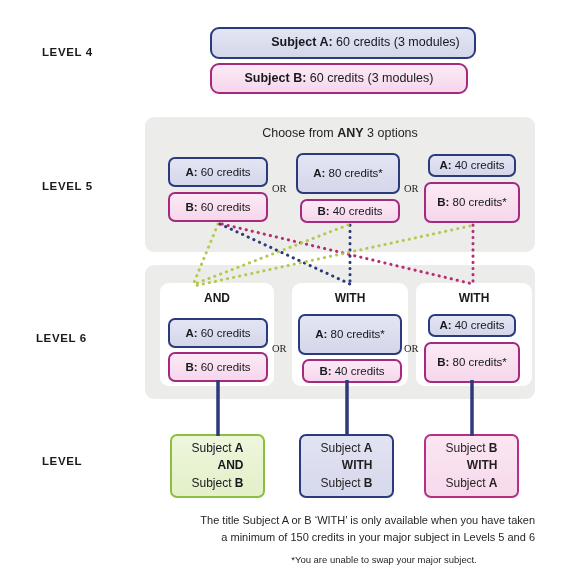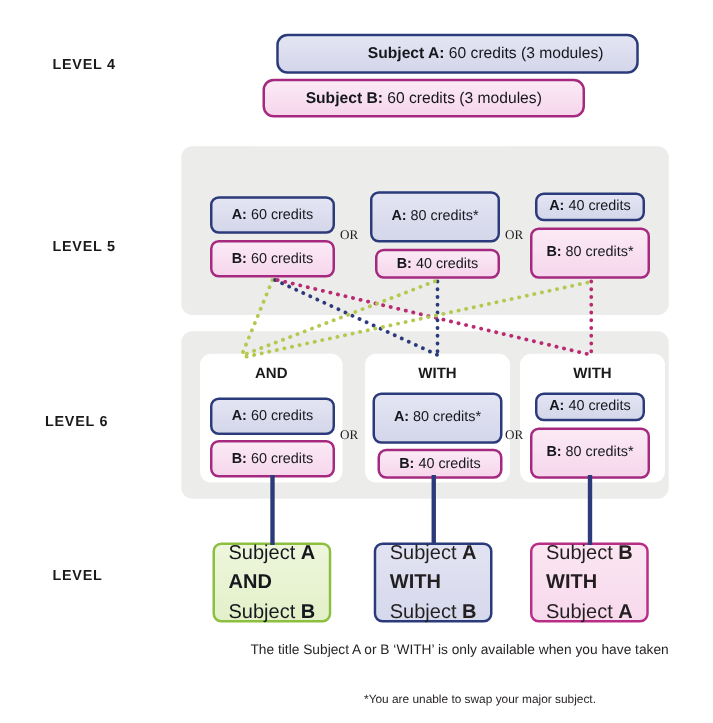--- a/index.html
+++ b/index.html
@@ -99,23 +99,23 @@
     color:#1a1a1a;
   }
   .choose-title{
     position:absolute;
     font-size:12.5px;
     text-align:center;
     width:100%;
     color:#231f20;
   }
   .award-text{
-    font-size:16px;
+    font-size:12px;
     line-height:1.45;
-    text-align:left;
+    text-align:right;
   }
 
   
   .foot-main{
     position:absolute;
     font-size:11px;
     line-height:1.55;
     text-align:center;
     color:#231f20;
   }
@@ -131,33 +131,36 @@
     position:absolute;left:0;top:0;width:570px;height:578px;
     pointer-events:none;
   }
 </style>
 </head>
 <body>
 
 <div id="stage">
 
   <div class="row-label" style="left:42px;top:46px;">LEVEL 4</div>
-  <div class="row-label" style="left:42px;top:192px;">LEVEL 5</div>
+  <div class="row-label" style="left:42px;top:180px;">LEVEL 5</div>
   <div class="row-label" style="left:36px;top:332px;">LEVEL 6</div>
   <div class="row-label" style="left:42px;top:455px;">LEVEL</div>
 
-  <div class="hdrbox box blue" style="left:221px;top:27px;width:290px;height:32px;padding-left:45px;">
+  <div class="hdrbox box blue" style="left:210px;top:27px;width:266px;height:32px;padding-left:45px;">
     <span><b>Subject A:</b><span> 60 credits (3 modules)</span></span>
   </div>
   <div class="hdrbox box pink" style="left:210px;top:63px;width:258px;height:31px;">
     <span><b>Subject B:</b><span> 60 credits (3 modules)</span></span>
   </div>
 
   <div class="gray-panel" style="left:145px;top:117px;width:390px;height:135px;"></div>
 
+  <div class="choose-title" style="left:145px;top:126px;width:390px;">
+    <span>Choose from </span><b>ANY</b><span> 3 options</span>
+  </div>
 
   <div class="box blue" style="left:168px;top:157px;width:100px;height:30px;">
     <span><b>A:</b><span> 60 credits</span></span>
   </div>
   <div class="box pink" style="left:168px;top:192px;width:100px;height:30px;">
     <span><b>B:</b><span> 60 credits</span></span>
   </div>
 
   <div class="or-label" style="left:272px;top:183px;">OR</div>
 
@@ -230,20 +233,21 @@
   <div class="box awardpink" style="left:424px;top:434px;width:95px;height:64px;">
     <div class="award-text">
       <span>Subject <b>B</b></span><br>
       <b>WITH</b><br>
       <span>Subject <b>A</b></span>
     </div>
   </div>
 
   <div class="foot-main" style="left:145px;top:512px;width:390px;text-align:right;">
     <div>The title Subject A or B ‘WITH’ is only available when you have taken</div>
+    <div>a minimum of 150 credits in your major subject in Levels 5 and 6</div>
   </div>
   <div class="foot-star" style="left:224px;top:554px;width:320px;">*You are unable to swap your major subject.</div>
 
   <svg class="overlay" viewBox="0 0 570 578">
     <defs></defs>
 
     <g>
       <path d="M 218 224 L 193 285" stroke="#b4c94f" stroke-width="3" stroke-linecap="round" stroke-dasharray="0.2 6" fill="none"></path>
 
       <path d="M 220 224 L 350 284" stroke="#2b3a7a" stroke-width="3" stroke-linecap="round" stroke-dasharray="0.2 6" fill="none"></path>

